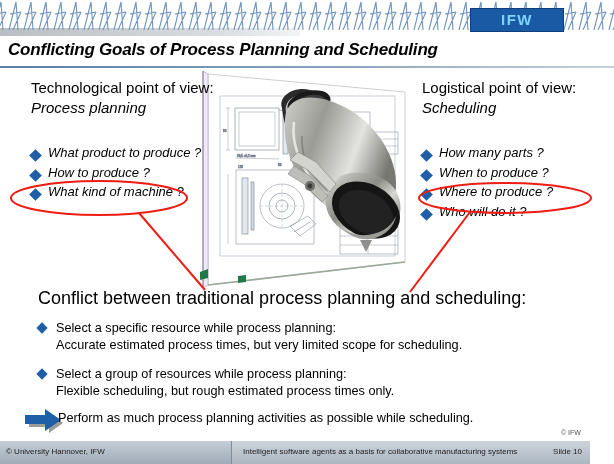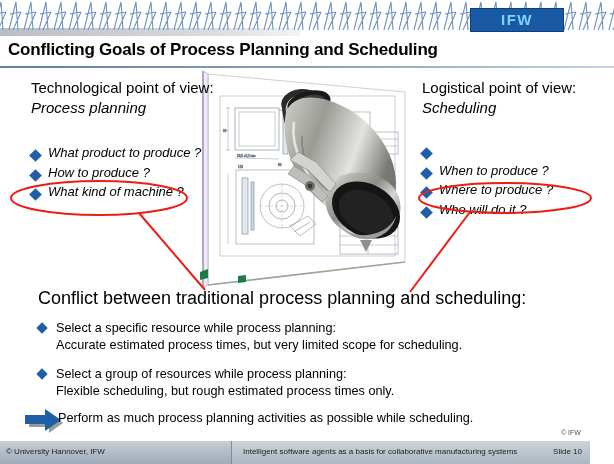--- a/index.html
+++ b/index.html
@@ -11,21 +11,21 @@
   .hdr{position:absolute;left:0;top:0;width:614px;height:36px;overflow:hidden;background:#fff;}
   .hdr-grad{position:absolute;left:0;top:28px;width:300px;height:8px;
             background:linear-gradient(to right,#b9bec4,#d8dcdf 70%,#f2f3f4);}
   .hdr-wave{position:absolute;left:0;top:0;width:614px;height:30px;}
   .logo{position:absolute;left:470px;top:8px;width:92px;height:22px;background:#1a5aa5;
         border:1px solid #0e3f7c;}
   .logo span{position:absolute;left:0;right:0;top:2px;text-align:center;color:#7dd3fc;
         font-size:15px;font-weight:bold;letter-spacing:1.5px;font-family:"Liberation Sans",sans-serif;}
 
   .title{position:absolute;left:8px;top:40px;width:596px;font-size:17px;font-weight:bold;
-         letter-spacing:-0.2px;color:#000;}
+         letter-spacing:-0.2px;color:#000;font-style:italic;}
   .rule{position:absolute;left:0;top:66px;width:614px;height:2px;
         background:linear-gradient(to right,#5b7fa6,#8aa4bf 55%,#c7d2dd);}
 
   
   .art{position:absolute;left:190px;top:66px;width:230px;height:225px;}
   .art svg{display:block;}
 
   
   .col{position:absolute;font-size:15px;line-height:1.32;}
   .col .head{white-space:nowrap;}
@@ -212,20 +212,21 @@
     </div>
   </div>
 
   <div class="col col-right">
     <div class="head">Logistical point of view:</div>
     <div class="sub">Scheduling</div>
   </div>
   <div class="blist bl-right">
     <div class="row">
       <span class="dia"></span>
+      <span>How many parts ?</span>
     </div>
     <div class="row">
       <span class="dia"></span>
       <span>When to produce ?</span>
     </div>
     <div class="row">
       <span class="dia"></span>
       <span>Where to produce ?</span>
     </div>
     <div class="row">

